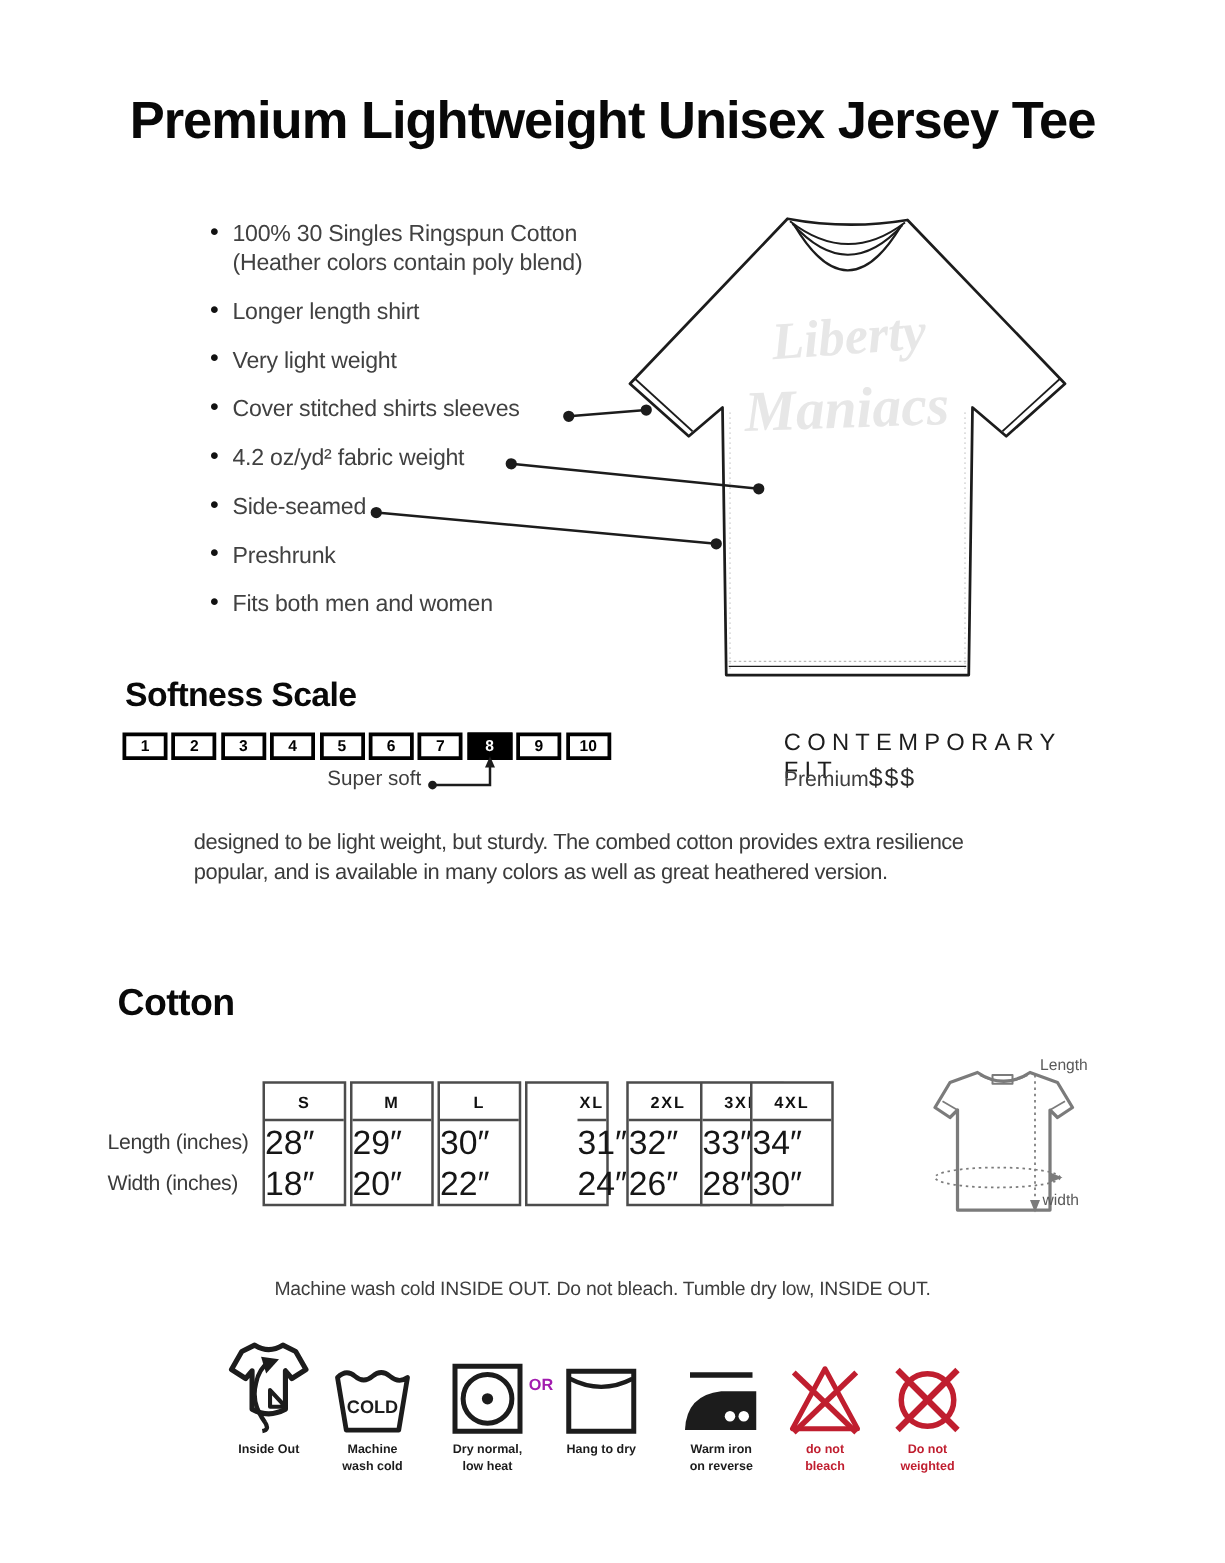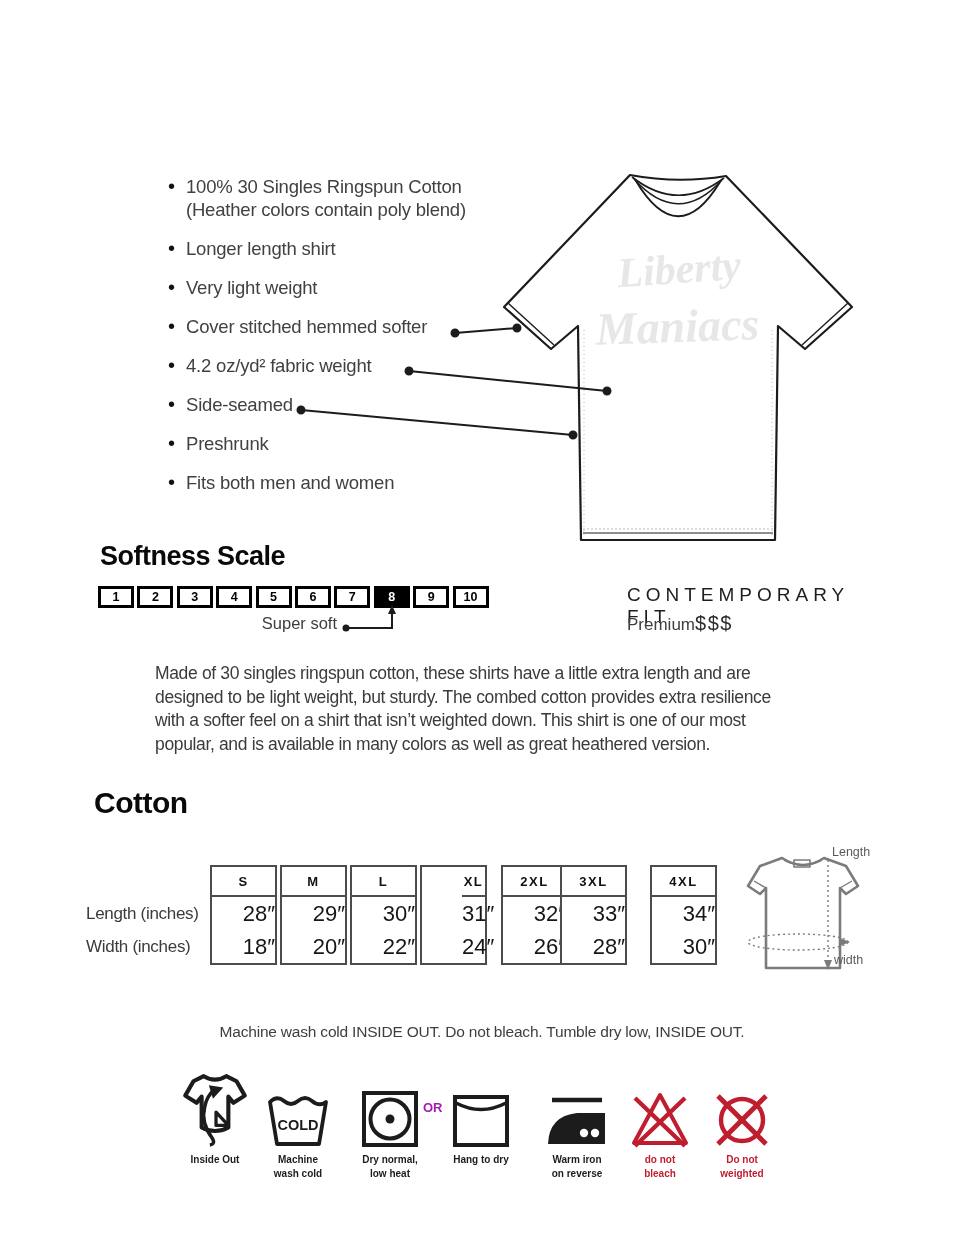--- a/index.html
+++ b/index.html
@@ -43,21 +43,21 @@
   .desc div{height:23.7px;line-height:23.7px;}
 
   
   .sizing-head{left:94px;top:786px;font-size:30px;font-weight:700;letter-spacing:-0.5px;color:#090909;}
   .row-label{left:86px;width:130px;height:33px;line-height:33px;font-size:17px;
              letter-spacing:-0.3px;color:#3b3b3b;}
   .size-col{box-sizing:border-box;position:absolute;top:865px;width:67px;height:100px;
             border:2px solid #4c4c4c;background:#fff;}
   .size-col .hd{height:28px;line-height:29px;border-bottom:2px solid #4c4c4c;text-align:center;
                 font-size:13px;font-weight:700;letter-spacing:1.5px;color:#111;}
-  .size-col .val{height:33px;line-height:34px;text-align:right;font-size:22px;color:#161616;}
+  .size-col .val{height:33px;line-height:34px;text-align:left;font-size:27px;color:#161616;}
   .size-diagram{left:722px;top:838px;}
 
   
   .care-note{left:0;top:1023px;width:964px;text-align:center;font-size:15.5px;
              letter-spacing:-0.2px;color:#3e3e3e;}
   .care-item{position:absolute;top:1072px;width:110px;display:flex;flex-direction:column;
              align-items:center;}
   .care-item .icon-slot{height:76px;display:flex;align-items:flex-end;}
   .care-item .lbl{margin-top:5px;text-align:center;font-size:10px;line-height:14px;
                   font-weight:700;color:#1c1c1c;}
@@ -65,20 +65,21 @@
   .or-label{left:423px;top:1100px;width:30px;text-align:left;font-size:13px;font-weight:700;color:#a21caf;}
 
   svg text{font-family:"Liberation Sans",sans-serif;}
   svg text.logo{font-family:"Liberation Serif",serif;font-style:italic;font-weight:700;}
 </style>
 </head>
 <body>
 
 <div class="page">
 
+  <div class="abs title">Premium Lightweight Unisex Jersey Tee</div>
 
   <svg class="abs shirt-svg" width="380" height="400" viewBox="0 0 380 400">
     <path d="M142,17 L16,149 L63,191 L90,168 L93,382 L287,382 L290,168 L317,191 L364,149 L238,18 Q190,26 142,17 Z" fill="#ffffff" stroke="#1c1c1c" stroke-width="2.2" stroke-linejoin="round"></path>
     <path d="M144,19 Q190,55 236,20" fill="none" stroke="#1c1c1c" stroke-width="1.6"></path>
     <path d="M146,21 Q190,70 234,22" fill="none" stroke="#1c1c1c" stroke-width="1.6"></path>
     <path d="M148,23 Q190,93 232,24" fill="none" stroke="#1c1c1c" stroke-width="1.9"></path>
     <path d="M20,145 L66,187" fill="none" stroke="#1c1c1c" stroke-width="1.4"></path>
     <path d="M360,145 L314,187" fill="none" stroke="#1c1c1c" stroke-width="1.4"></path>
     <path d="M96,172 V378" fill="none" stroke="#bbbbbb" stroke-width="1" stroke-dasharray="1,3"></path>
     <path d="M284,172 V378" fill="none" stroke="#bbbbbb" stroke-width="1" stroke-dasharray="1,3"></path>
@@ -93,21 +94,21 @@
       <div>100% 30 Singles Ringspun Cotton</div>
       <div>(Heather colors contain poly blend)</div>
     </li>
     <li>
         <div>Longer length shirt</div>
       </li>
     <li>
         <div>Very light weight</div>
       </li>
     <li>
-        <div>Cover stitched hemmed softer</div>
+        <div>Cover stitched shirts sleeves</div>
       </li>
     <li>
         <div>4.2 oz/yd² fabric weight</div>
       </li>
     <li>
         <div>Side-seamed</div>
       </li>
     <li>
         <div>Preshrunk</div>
       </li>
@@ -150,23 +151,21 @@
     <polygon points="51,11 59,11 55,2" fill="#1c1c1c"></polygon>
   </svg>
 
   <div class="abs fit-label">CONTEMPORARY FIT</div>
   <div class="abs fit-sub">
     <span class="fit-tier">Premium</span>
     <span class="fit-price">$$$</span>
   </div>
 
   <div class="abs desc">
-    <div>Made of 30 singles ringspun cotton, these shirts have a little extra length and are</div>
     <div>designed to be light weight, but sturdy. The combed cotton provides extra resilience</div>
-    <div>with a softer feel on a shirt that isn’t weighted down. This shirt is one of our most</div>
     <div>popular, and is available in many colors as well as great heathered version.</div>
   </div>
 
   <div class="abs sizing-head">Cotton</div>
   <div class="abs row-label" style="top:897px;">Length (inches)</div>
   <div class="abs row-label" style="top:930px;">Width (inches)</div>
 
   <div class="size-col" style="left:210px;">
     <div class="hd">S</div>
     <div class="val">28″</div>
@@ -190,21 +189,21 @@
   <div class="size-col" style="left:490px;margin-left:11px;">
     <div class="hd">2XL</div>
     <div class="val">32″</div>
     <div class="val">26″</div>
   </div>
   <div class="size-col" style="left:560px;">
     <div class="hd">3XL</div>
     <div class="val">33″</div>
     <div class="val">28″</div>
   </div>
-  <div class="size-col" style="left:650px;">
+  <div class="size-col" style="left:600px;">
     <div class="hd">4XL</div>
     <div class="val">34″</div>
     <div class="val">30″</div>
   </div>
 
   <svg class="abs size-diagram" width="160" height="145" viewBox="0 0 160 145">
     <g fill="none" stroke="#7b7b7b" stroke-width="2.6" stroke-linejoin="round">
       <path d="M60,20 L38,28 L26,48 L38,56 L44,50 L44,130 L118,130 L118,50 L124,56 L136,48 L124,28 L102,20 Q81,34 60,20 Z"></path>
       <path d="M62,22 Q81,32 100,22" stroke-width="1.6"></path>
       <rect x="72" y="22" width="16" height="7" stroke-width="1.6"></rect>

